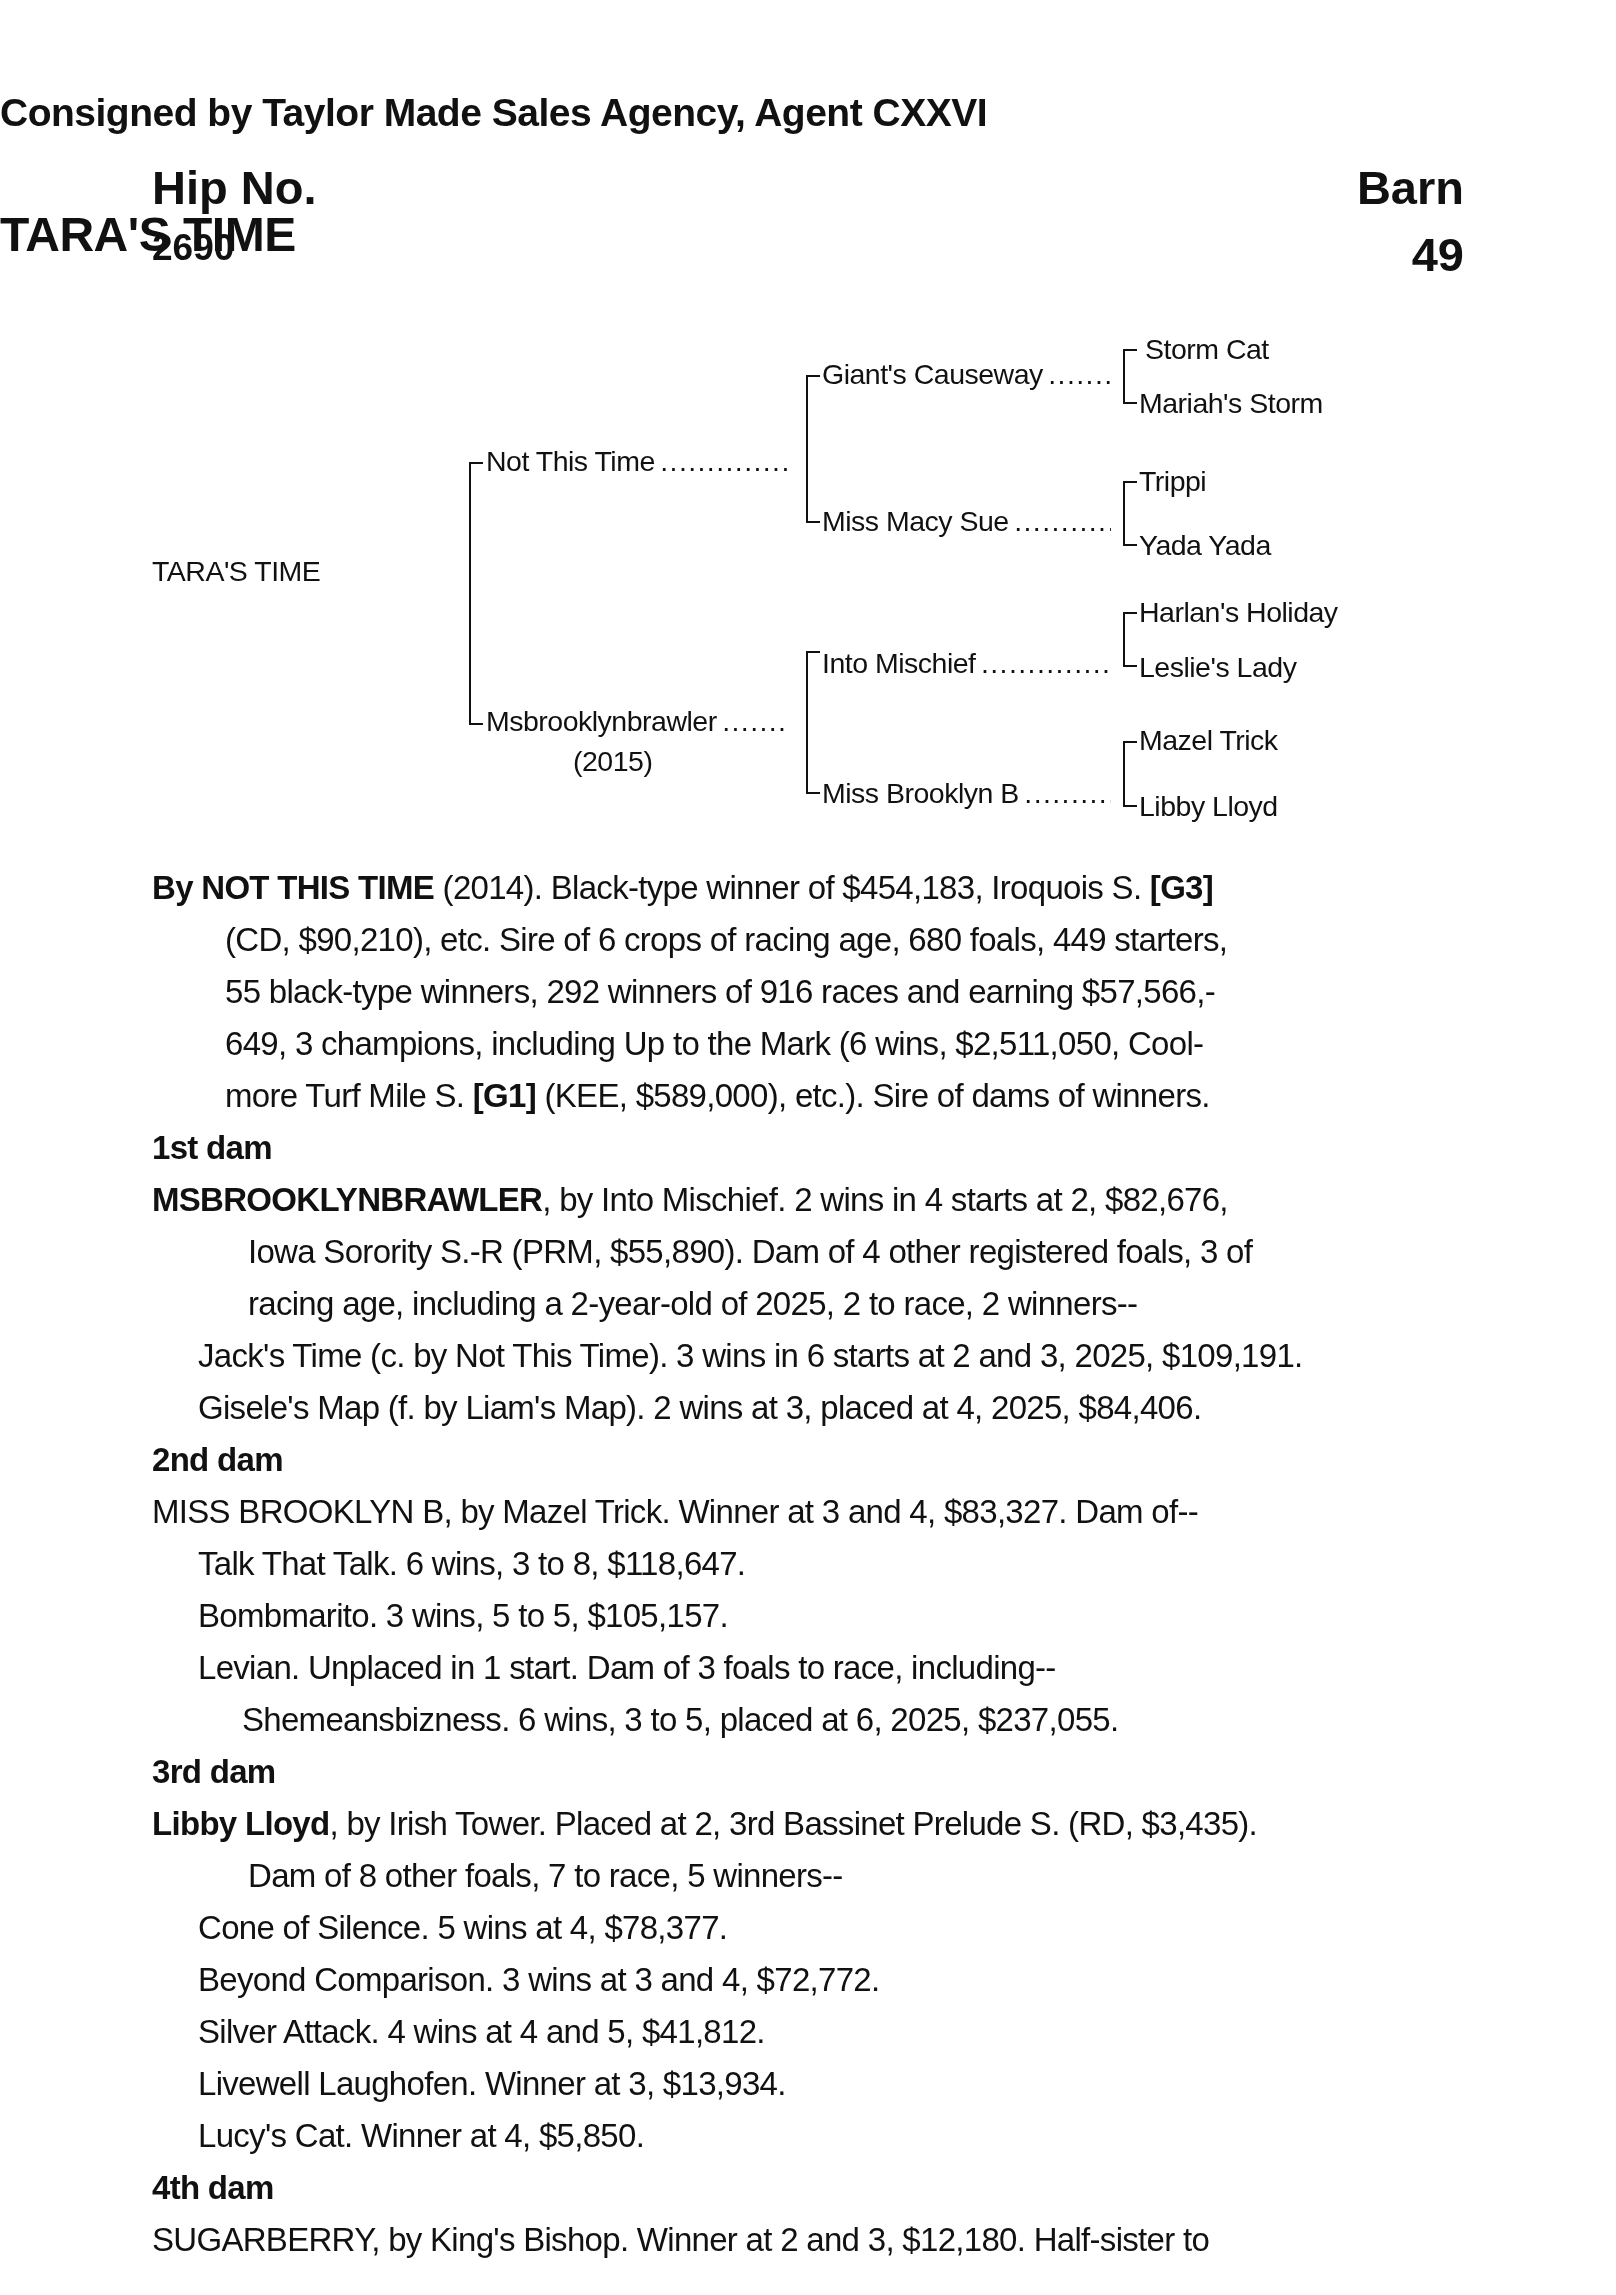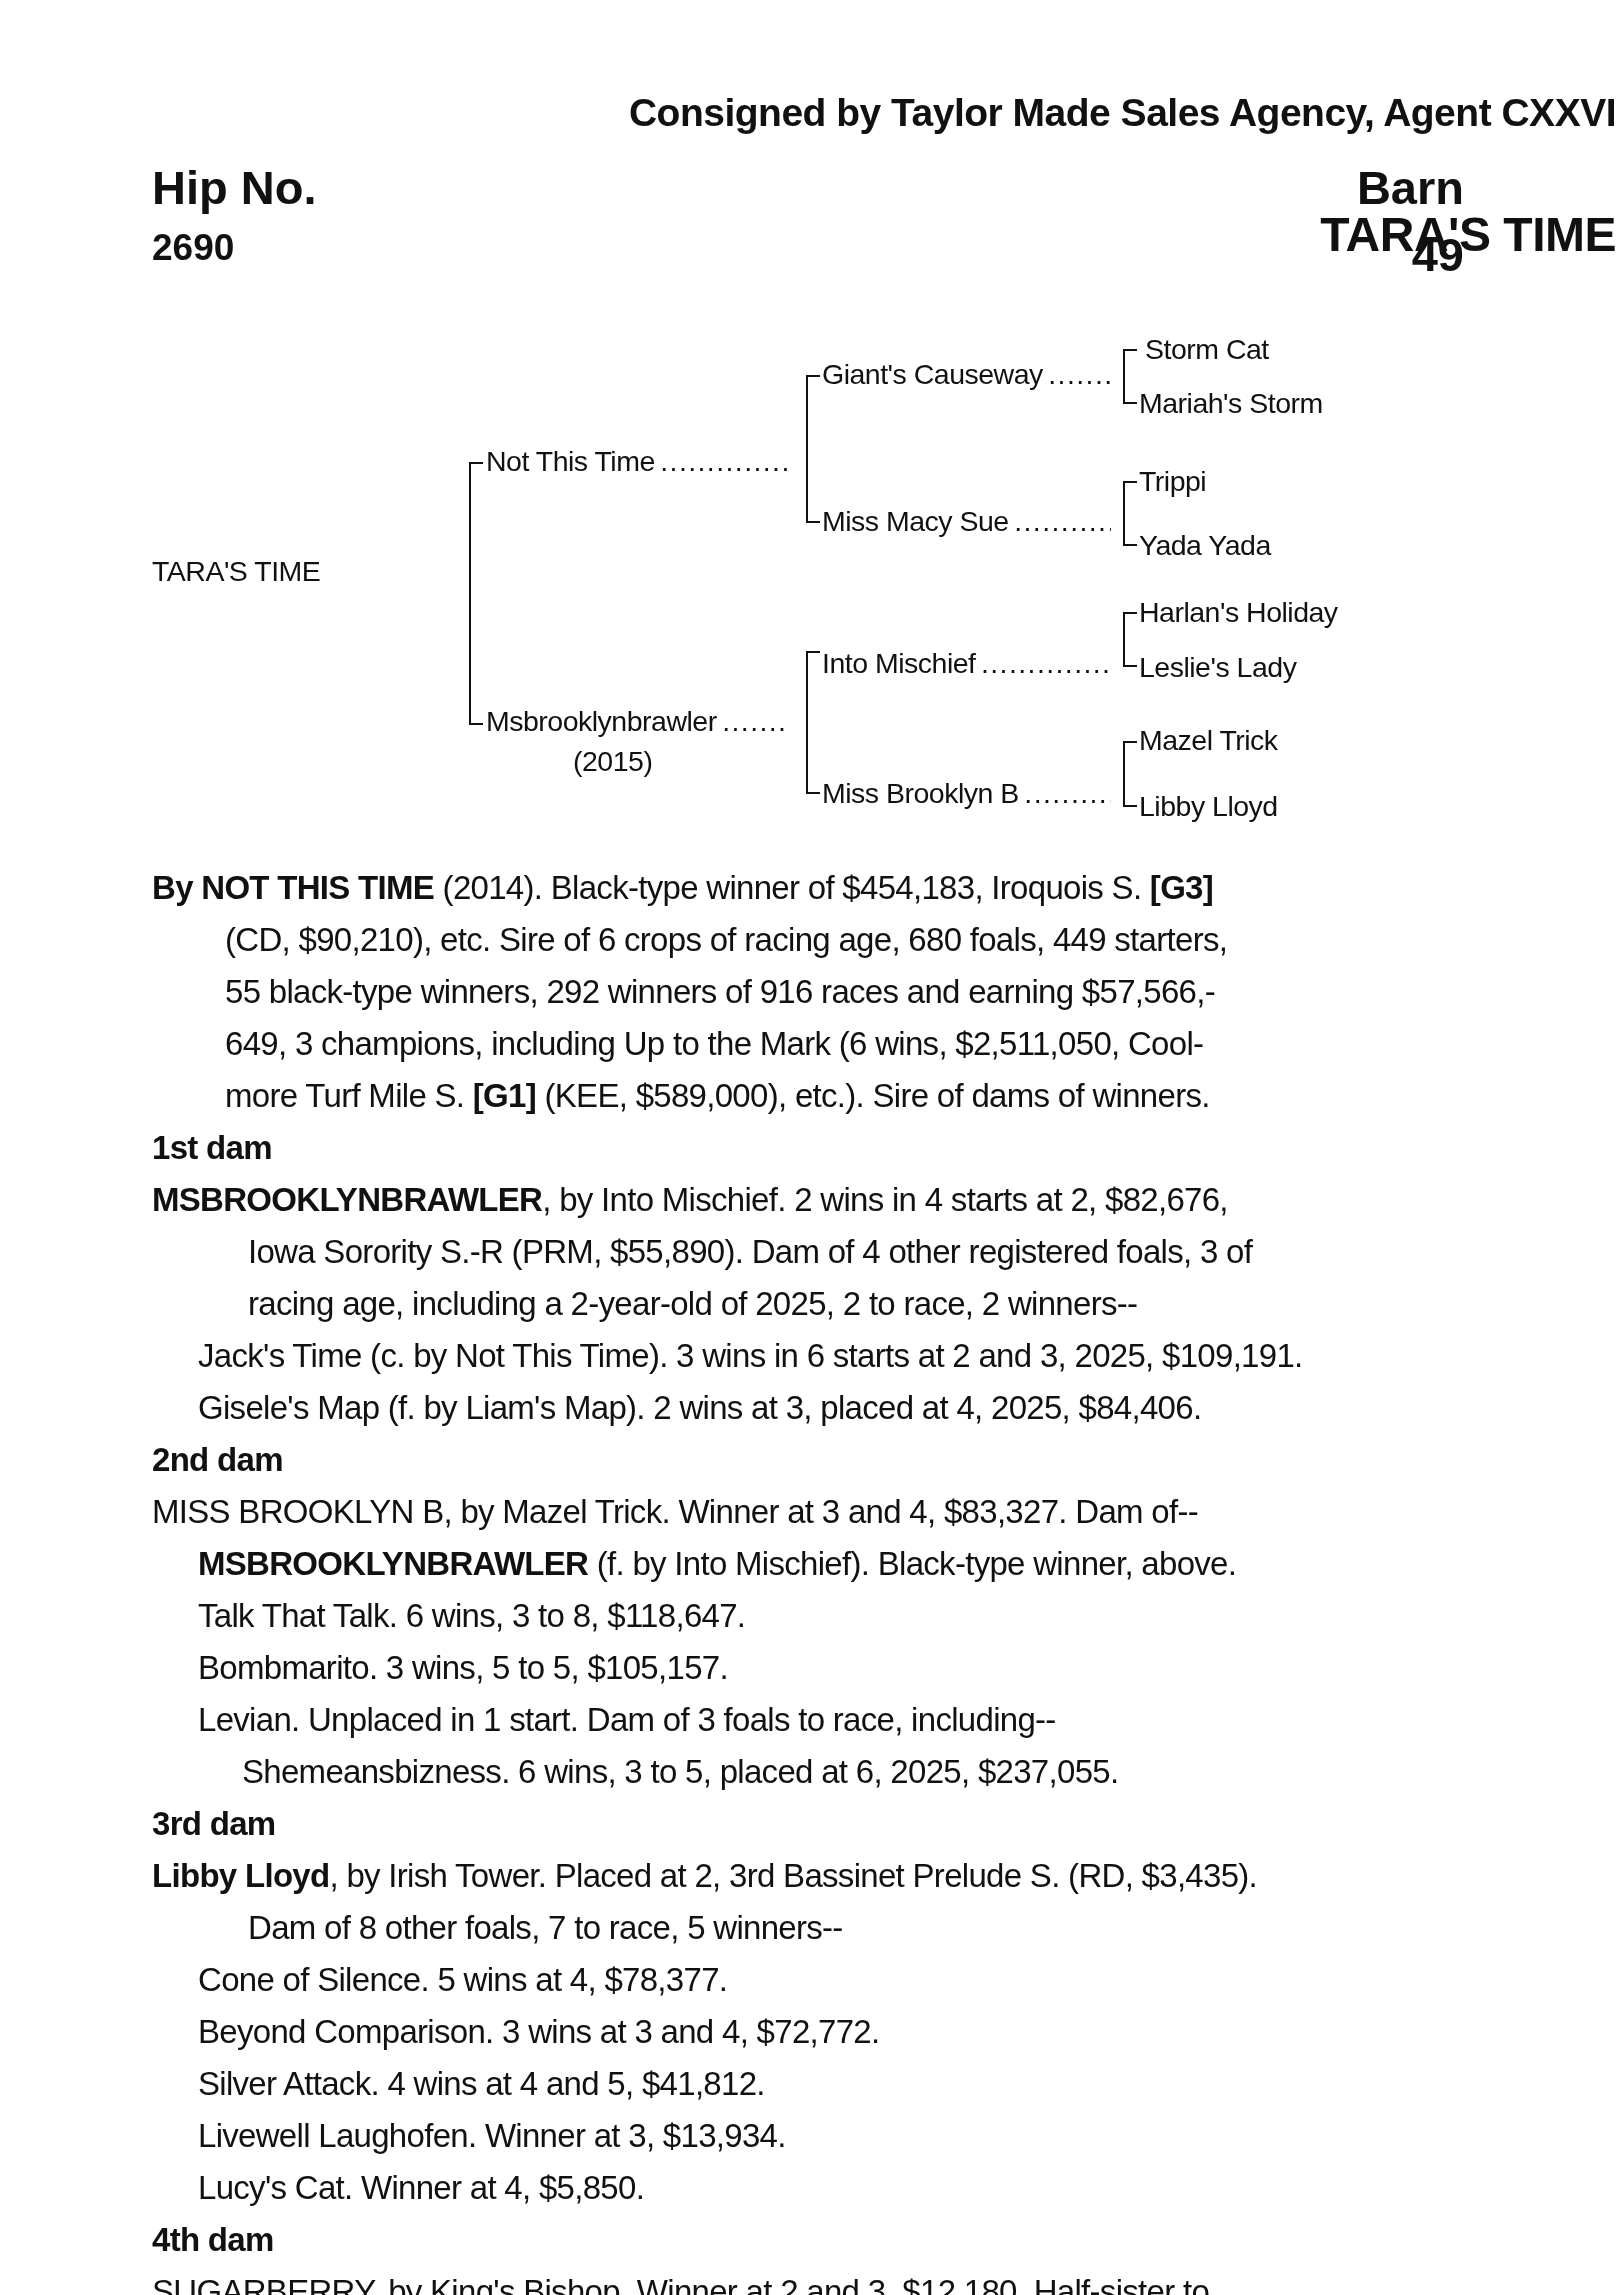--- a/index.html
+++ b/index.html
@@ -1,18 +1,18 @@
 <!DOCTYPE html>
 <html style="font-size:7.3px"><head>
 <meta charset="utf-8">
 <style>
   html,body{margin:0;padding:0;background:#e8e8e8;}
   .page{position:relative;width:1616px;height:3227px;background:#ffffff;color:#111;
         font-family:"Liberation Sans",sans-serif;overflow:hidden;}
-  .abs-center{position:absolute;left:15px;right:0;text-align:right;white-space:nowrap;}
+  .abs-center{position:absolute;left:0;right:0;text-align:left;white-space:nowrap;}
   .consigned{top:91px;font-size:39px;font-weight:700;letter-spacing:-0.5px;}
   .horse-name{top:207px;font-size:48px;font-weight:700;letter-spacing:-0.5px;}
   .foaled{top:272px;font-size:39px;font-weight:700;letter-spacing:-0.5px;}
   .hip-label{position:absolute;left:152px;top:160px;font-size:47px;font-weight:700;}
   .hip-num{position:absolute;left:152px;top:227px;font-size:37px;font-weight:700;}
   .barn-label{position:absolute;right:152px;top:160px;font-size:47px;font-weight:700;text-align:right;margin-left:37px;}
   .barn-num{position:absolute;right:152px;top:227px;font-size:47px;font-weight:700;text-align:right;}
 
   .pedigree{position:absolute;left:0;top:0;width:1616px;height:872px;
             font-size:28.5px;letter-spacing:-0.5px;}
@@ -123,21 +123,20 @@
       <div class="bl ind-c"><span>649, 3 champions, including Up to the Mark (6 wins, $2,511,050, Cool-</span></div>
       <div class="bl ind-c"><span>more Turf Mile S. </span><span class="b">[G1]</span><span> (KEE, $589,000), etc.). Sire of dams of winners.</span></div>
       <div class="bl ind-m"><span class="b">1st dam</span></div>
       <div class="bl ind-m"><span class="b">MSBROOKLYNBRAWLER</span><span>, by Into Mischief. 2 wins in 4 starts at 2, $82,676,</span></div>
       <div class="bl ind-d"><span>Iowa Sorority S.-R (PRM, $55,890). Dam of 4 other registered foals, 3 of</span></div>
       <div class="bl ind-d"><span>racing age, including a 2-year-old of 2025, 2 to race, 2 winners--</span></div>
       <div class="bl ind-o"><span>Jack's Time (c. by Not This Time). 3 wins in 6 starts at 2 and 3, 2025, $109,191.</span></div>
       <div class="bl ind-o"><span>Gisele's Map (f. by Liam's Map). 2 wins at 3, placed at 4, 2025, $84,406.</span></div>
       <div class="bl ind-m"><span class="b">2nd dam</span></div>
       <div class="bl ind-m"><span>MISS BROOKLYN B, by Mazel Trick. Winner at 3 and 4, $83,327. Dam of--</span></div>
-      <div class="bl ind-o"><span class="b">MSBROOKLYNBRAWLER</span><span> (f. by Into Mischief). Black-type winner, above.</span></div>
       <div class="bl ind-o"><span>Talk That Talk. 6 wins, 3 to 8, $118,647.</span></div>
       <div class="bl ind-o"><span>Bombmarito. 3 wins, 5 to 5, $105,157.</span></div>
       <div class="bl ind-o"><span>Levian. Unplaced in 1 start. Dam of 3 foals to race, including--</span></div>
       <div class="bl ind-o2"><span>Shemeansbizness. 6 wins, 3 to 5, placed at 6, 2025, $237,055.</span></div>
       <div class="bl ind-m"><span class="b">3rd dam</span></div>
       <div class="bl ind-m"><span class="b">Libby Lloyd</span><span>, by Irish Tower. Placed at 2, 3rd Bassinet Prelude S. (RD, $3,435).</span></div>
       <div class="bl ind-d"><span>Dam of 8 other foals, 7 to race, 5 winners--</span></div>
       <div class="bl ind-o"><span>Cone of Silence. 5 wins at 4, $78,377.</span></div>
       <div class="bl ind-o"><span>Beyond Comparison. 3 wins at 3 and 4, $72,772.</span></div>
       <div class="bl ind-o"><span>Silver Attack. 4 wins at 4 and 5, $41,812.</span></div>

